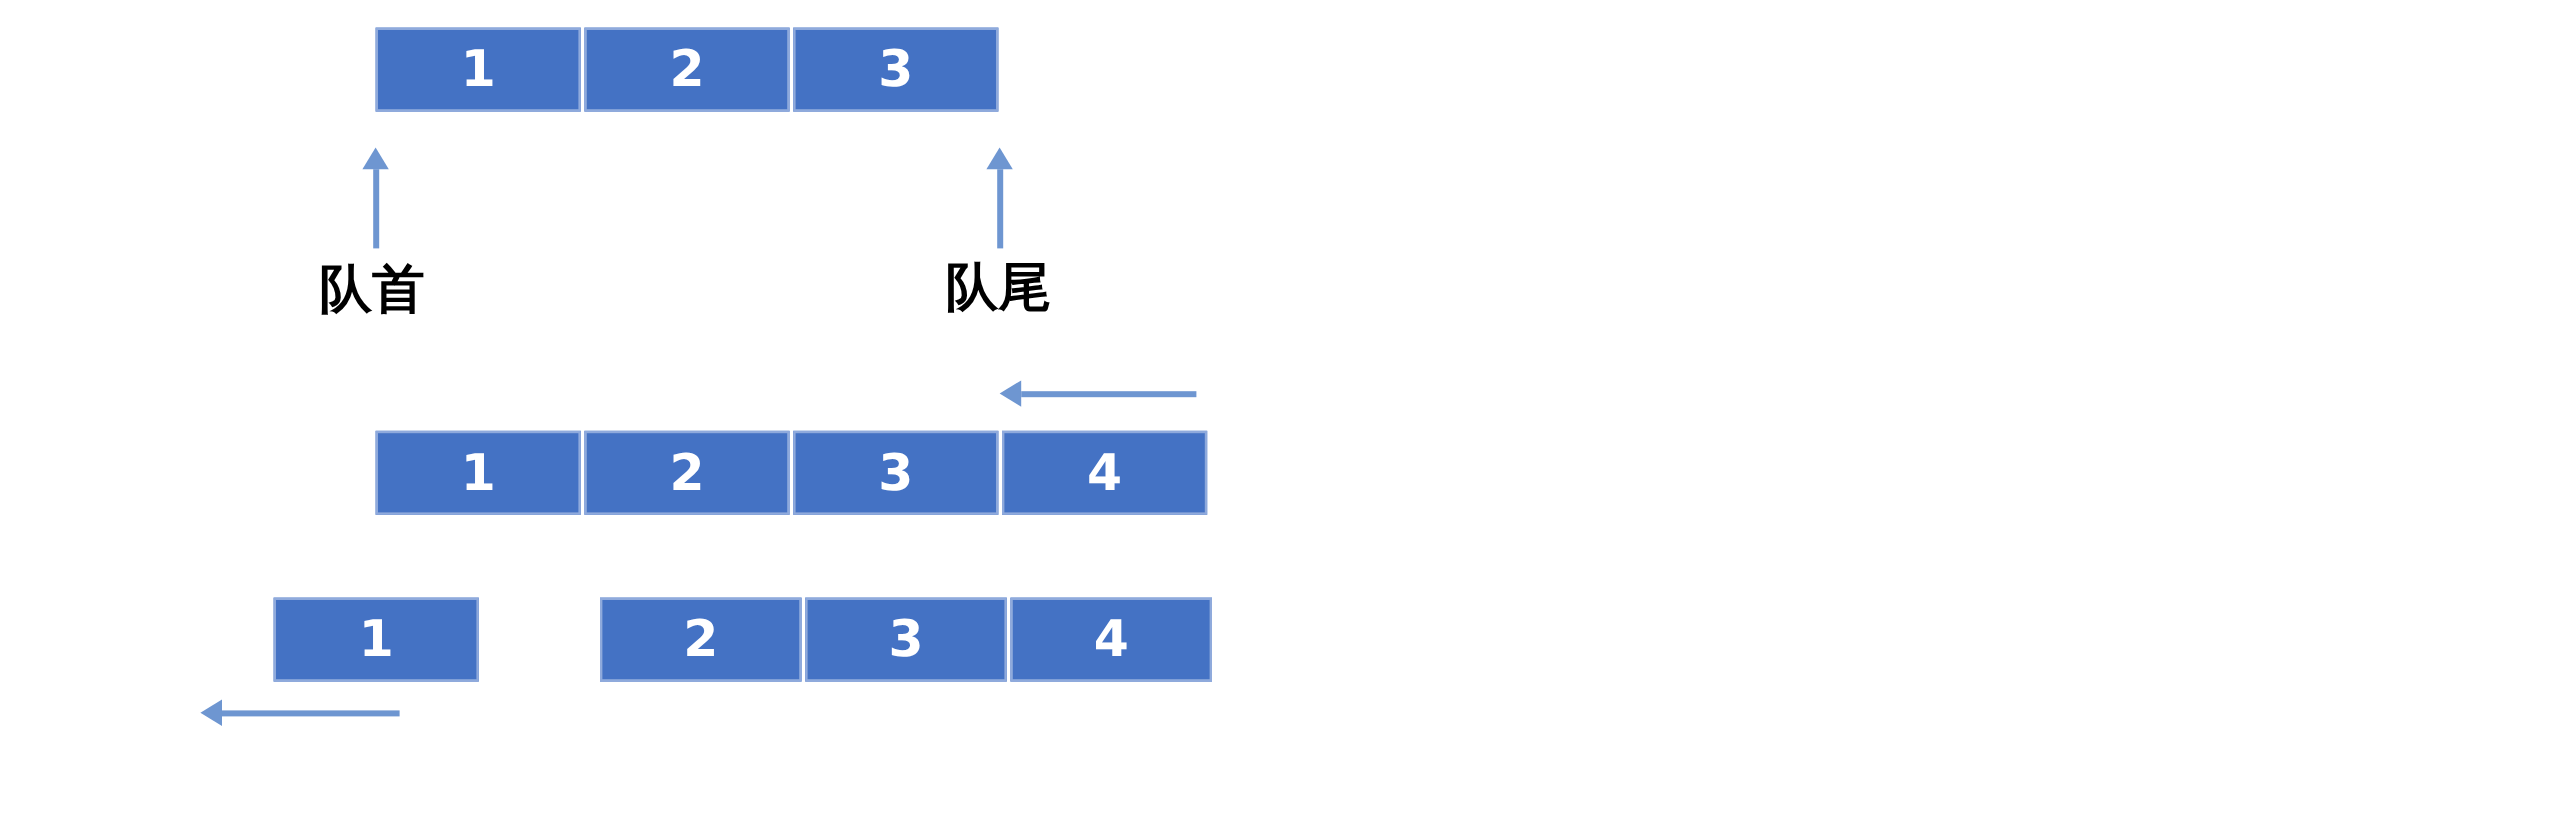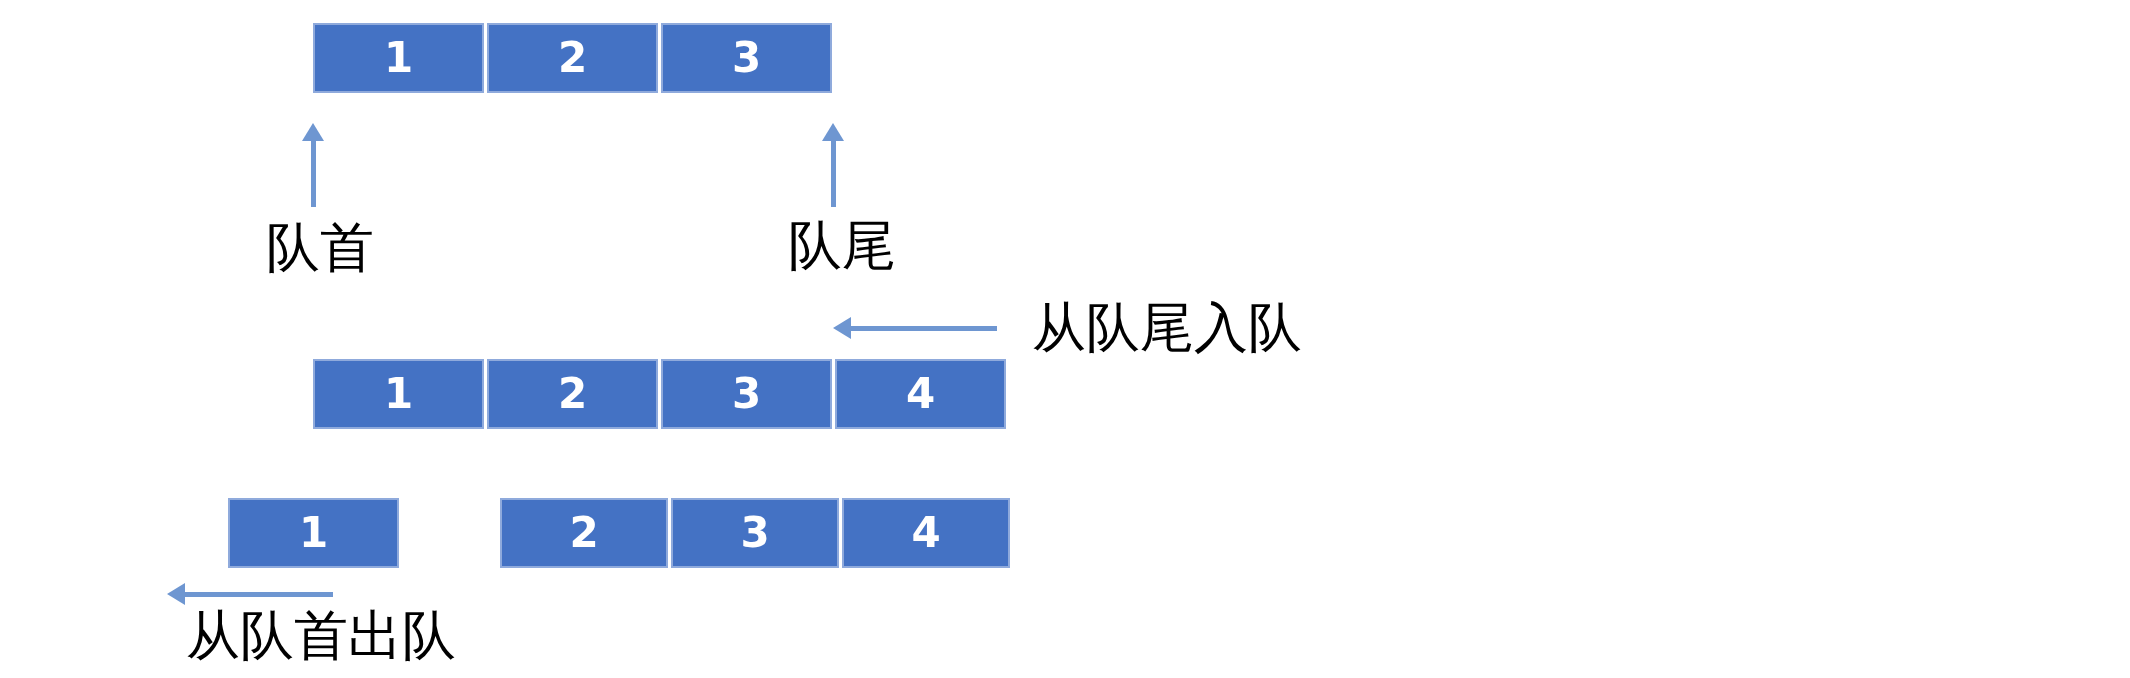--- a/index.html
+++ b/index.html
@@ -33,23 +33,24 @@
     font-weight:bold;
     display:flex;
     align-items:center;
     justify-content:center;
     line-height:1;
   }
   .cell.narrow{width:168px;}
   .label{
     position:absolute;
     color:var(--ink);
-    font-size:54px;
+    font-size:44px;
     line-height:1.1;
     white-space:nowrap;
+    font-weight:bold;
   }
   .arrow-up{
     position:absolute;
     width:22px;
     height:84px;
     display:flex;
     flex-direction:column;
     align-items:center;
   }
   .arrow-up-head{
@@ -104,21 +105,20 @@
 
   <div class="label" style="left:266px;top:218px;">队首</div>
 
   <div class="label" style="left:788px;top:216px;">队尾</div>
 
   <div class="arrow-left" style="left:833px;top:317px;width:164px;">
     <div class="arrow-left-head"></div>
     <div class="arrow-left-shaft"></div>
   </div>
 
-  <div class="label" style="left:1032px;top:298px;">从队尾入队</div>
 
   <div class="qrow" style="left:313px;top:359px;">
     <div class="cell">1</div>
     <div class="cell">2</div>
     <div class="cell">3</div>
     <div class="cell">4</div>
   </div>
 
   <div class="qrow" style="left:228px;top:498px;">
     <div class="cell">1</div>
@@ -128,15 +128,14 @@
     <div class="cell narrow">2</div>
     <div class="cell narrow">3</div>
     <div class="cell narrow">4</div>
   </div>
 
   <div class="arrow-left" style="left:167px;top:583px;width:166px;">
     <div class="arrow-left-head"></div>
     <div class="arrow-left-shaft"></div>
   </div>
 
-  <div class="label" style="left:186px;top:606px;">从队首出队</div>
 
 </div>
 
 </body></html>

